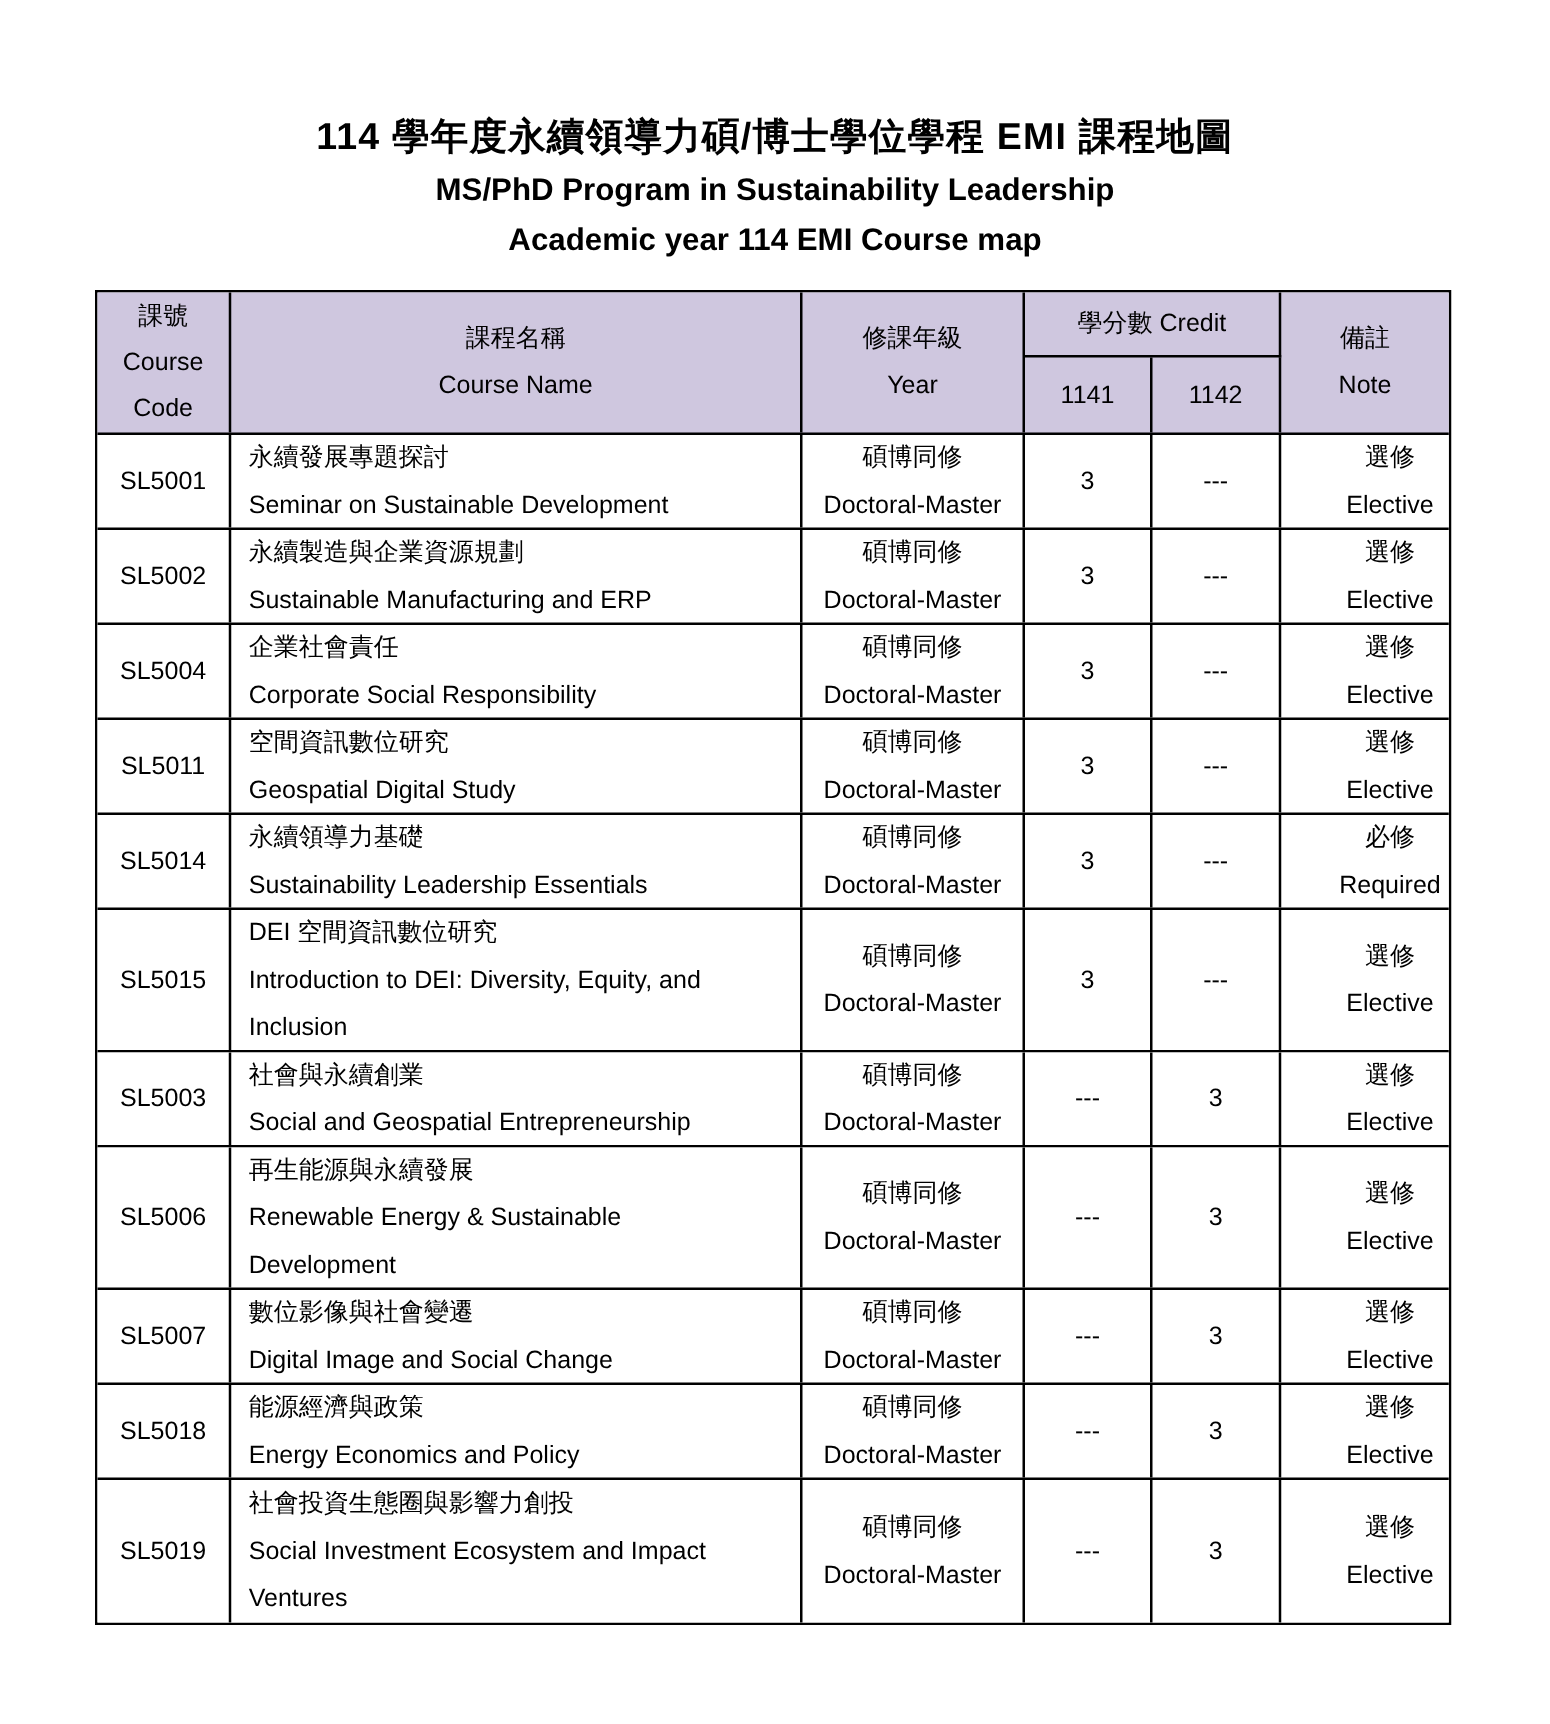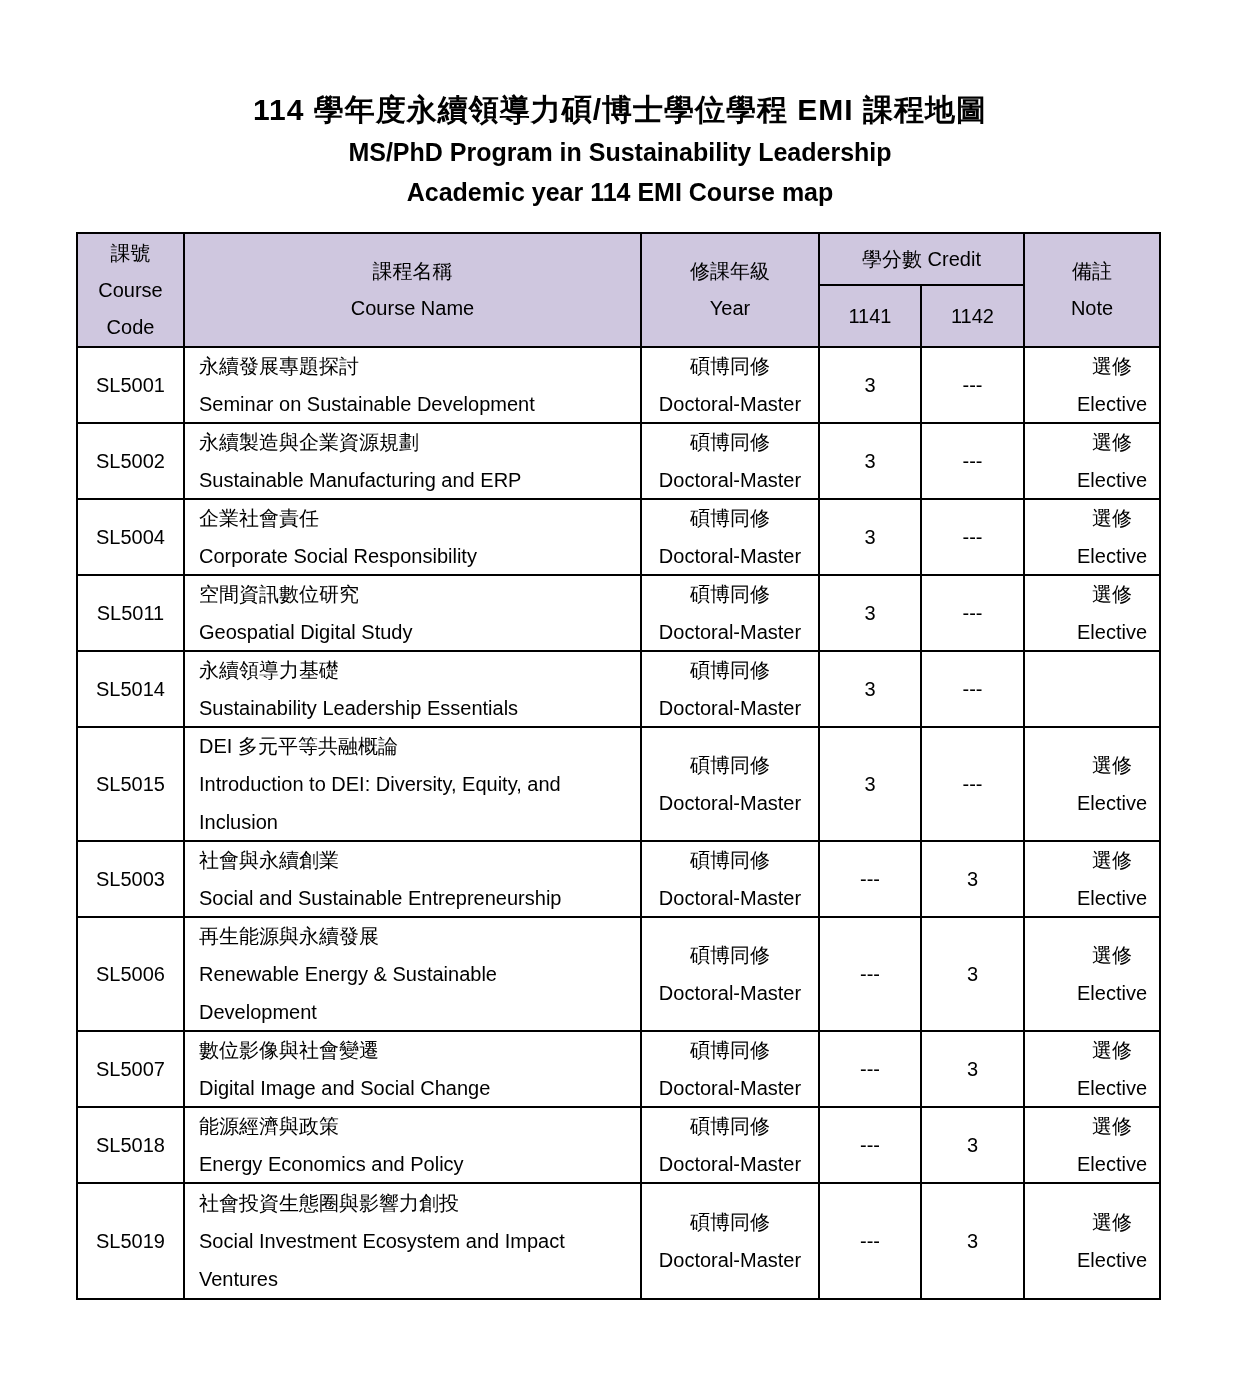--- a/index.html
+++ b/index.html
@@ -242,27 +242,31 @@
           <div class="td year-cell">
             <div class="line">碩博同修</div>
             <div class="line">Doctoral-Master</div>
           </div>
           <div class="td credit-cell">
             <div class="line">3</div>
           </div>
           <div class="td credit-cell">
             <div class="line">---</div>
           </div>
+          <div class="td note-cell">
+            <div class="line">必修</div>
+            <div class="line">Required</div>
+          </div>
         </div>
         <div class="trow tall">
           <div class="td code-cell">
             <div class="line">SL5015</div>
           </div>
           <div class="td name-cell">
-            <div class="line">DEI 多元平等共融概論</div>
+            <div class="line">DEI 空間資訊數位研究</div>
             <div class="line">Introduction to DEI: Diversity, Equity, and</div>
             <div class="line">Inclusion</div>
           </div>
           <div class="td year-cell">
             <div class="line">碩博同修</div>
             <div class="line">Doctoral-Master</div>
           </div>
           <div class="td credit-cell">
             <div class="line">3</div>
           </div>
@@ -273,21 +277,21 @@
             <div class="line">選修</div>
             <div class="line">Elective</div>
           </div>
         </div>
         <div class="trow">
           <div class="td code-cell">
             <div class="line">SL5003</div>
           </div>
           <div class="td name-cell">
             <div class="line">社會與永續創業</div>
-            <div class="line">Social and Sustainable Entrepreneurship</div>
+            <div class="line">Social and Geospatial Entrepreneurship</div>
           </div>
           <div class="td year-cell">
             <div class="line">碩博同修</div>
             <div class="line">Doctoral-Master</div>
           </div>
           <div class="td credit-cell">
             <div class="line">---</div>
           </div>
           <div class="td credit-cell">
             <div class="line">3</div>

